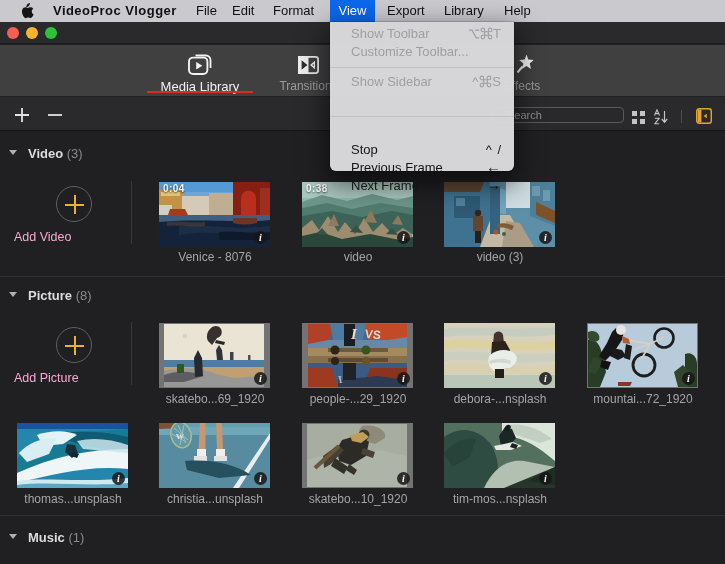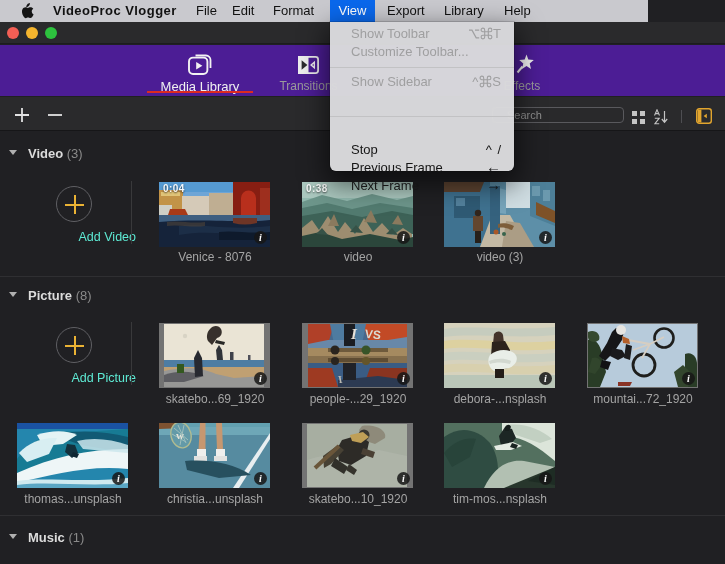--- a/index.html
+++ b/index.html
@@ -1,35 +1,35 @@
 <!DOCTYPE html>
 <html><head>
 <meta charset="utf-8">
 <style>
 *{margin:0;padding:0;box-sizing:border-box}
 html,body{width:725px;height:564px;overflow:hidden}
 body{position:relative;background:#202023;font-family:"Liberation Sans",sans-serif}
 .abs{position:absolute}
 
-#menubar{position:absolute;left:0;top:0;width:648px;height:22px;background:#c9c9ce;color:#111;font-size:13px}
+#menubar{position:absolute;left:0;top:0;width:725px;height:22px;background:#c9c9ce;color:#111;font-size:13px}
 #menubar .mi{position:absolute;top:0;height:22px;line-height:22px}
 #viewsel{background:#0a68ec;color:#fff;text-align:center}
 
 #titlebar{position:absolute;left:0;top:22px;width:725px;height:22px;background:#2a2a2c;border-bottom:1px solid #1c1c1e}
 .tl{position:absolute;top:27px;width:12px;height:12px;border-radius:50%}
-#toolbar{position:absolute;left:0;top:45px;width:725px;height:51px;background:#4c1d95}
+#toolbar{position:absolute;left:0;top:45px;width:725px;height:51px;background:#404040}
 #toolrow{position:absolute;left:0;top:96px;width:725px;height:35px;background:#2a2a2c;border-top:1px solid #202022;border-bottom:1px solid #161618}
 .tablbl{position:absolute;font-size:12px;color:#9b9b9b;text-align:center}
 .sechead{position:absolute;font-size:13px;font-weight:bold;color:#dcdcdc}
 .seccount{font-weight:normal;color:#8a8a8a}
 .tri{position:absolute;width:0;height:0;border-left:4.5px solid transparent;border-right:4.5px solid transparent;border-top:5px solid #b0b0b0}
 .addcirc{position:absolute;width:36px;height:36px;border:1px solid #5f5f63;border-radius:50%}
 .addcirc:before{content:"";position:absolute;left:8px;top:16.5px;width:19px;height:2px;background:#eab234}
 .addcirc:after{content:"";position:absolute;left:16.5px;top:8px;width:2px;height:19px;background:#eab234}
-.addlbl{position:absolute;font-size:12.5px;color:#5eead4;text-align:right}
+.addlbl{position:absolute;font-size:12.5px;color:#f9a8d4;text-align:left}
 .vdiv{position:absolute;width:1px;background:#39393b}
 .cell{position:absolute;width:111px;height:65px;background:#737373;overflow:hidden}
 .cell svg{position:absolute}
 .thlbl{position:absolute;width:140px;font-size:12px;color:#a4a4a4;text-align:center;white-space:nowrap}
 .dur{position:absolute;left:4px;top:1px;font-size:10px;font-weight:bold;color:#ffffff;text-shadow:0 1px 2px rgba(0,0,0,.7);letter-spacing:.4px;opacity:.93}
 .info{position:absolute;right:3px;bottom:3px;width:13px;height:13px;border-radius:50%;background:rgba(22,22,22,.85);color:#fff;font:italic bold 10px "Liberation Serif",serif;text-align:center;line-height:13px}
 
 #menu{position:absolute;left:330px;top:22px;width:184px;height:149px;background:rgba(217,217,219,.98);border-radius:0 0 6px 6px;box-shadow:0 10px 26px 4px rgba(0,0,0,.55),0 0 0 1px rgba(0,0,0,.14);z-index:50}
 .mrow{position:absolute;left:0;width:100%;height:19px;line-height:19px;font-size:13px;color:#161616}
 .mrow .lab{position:absolute;left:21px;top:0}

